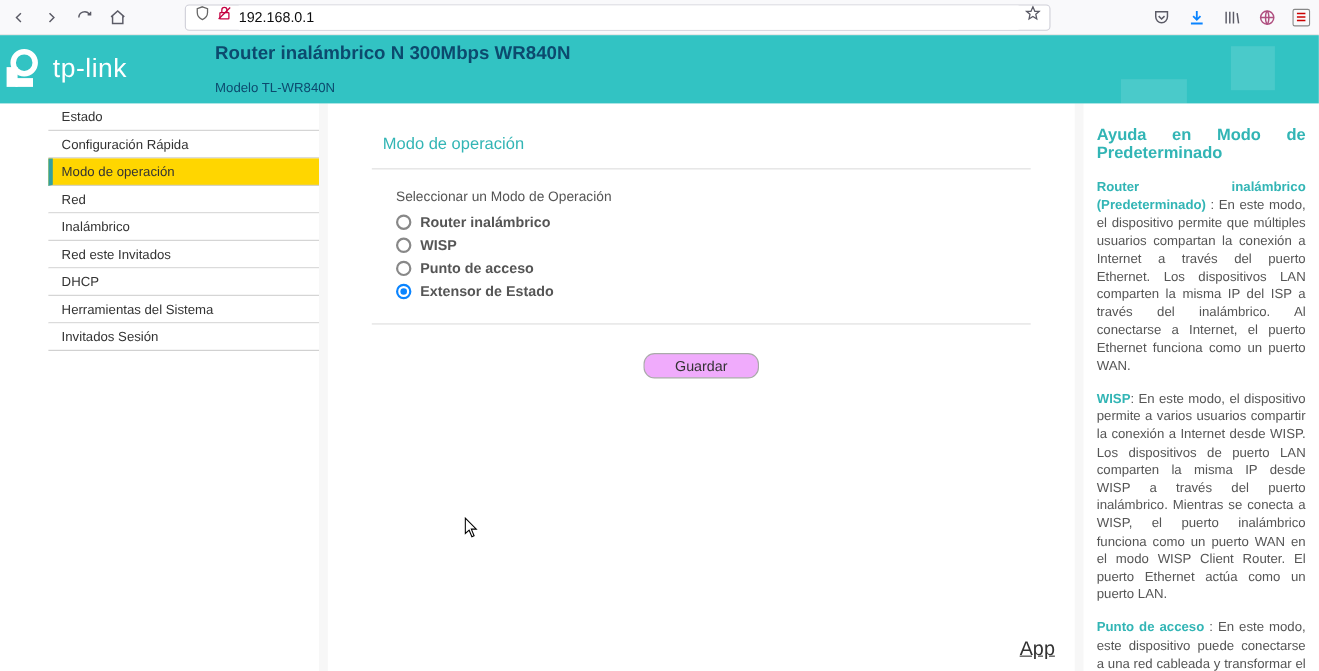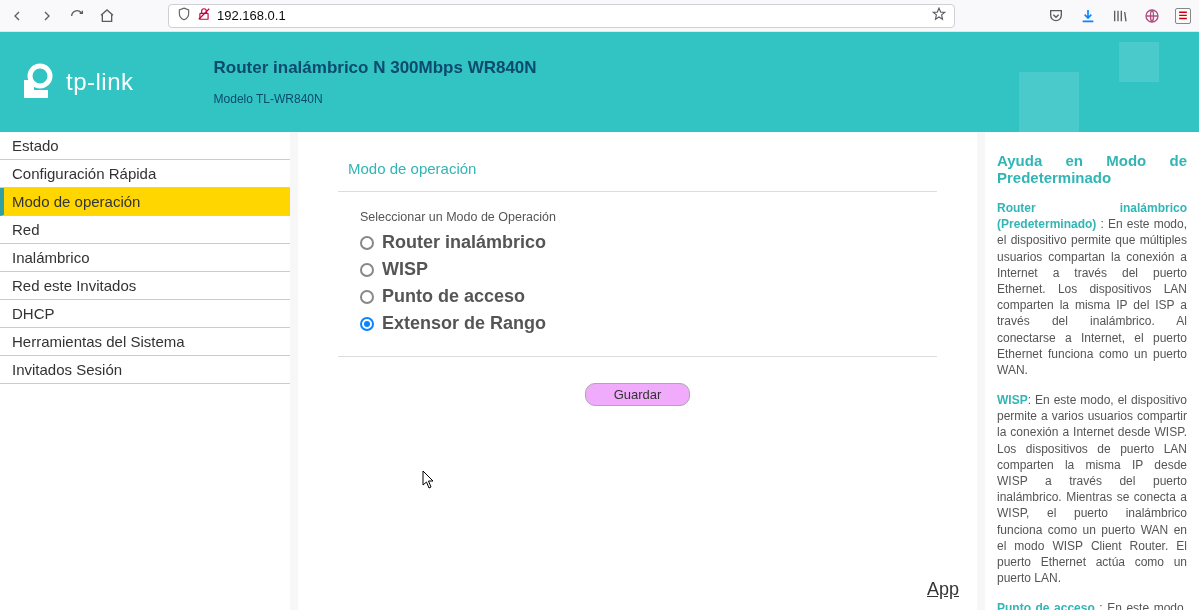--- a/index.html
+++ b/index.html
@@ -1,53 +1,53 @@
 <!DOCTYPE html>
 <html><head>
 <meta charset="utf-8">
 <style>
 * { margin: 0; padding: 0; box-sizing: border-box; }
 body { font-family: Arial, Helvetica, sans-serif; font-size: 13px; background: #f7f7f7; color: #333; }
 
 .browser-toolbar { height: 32px; background: #f9f9fb; border-bottom: 1px solid #e5e5e5; display: flex; align-items: center; padding: 0 8px; gap: 12px; }
 .browser-toolbar .nav-btn { width: 18px; height: 18px; display: flex; align-items: center; justify-content: center; color: #5b5b66; cursor: pointer; }
 .browser-toolbar .nav-btn svg { width: 16px; height: 16px; }
-.addr-bar { flex: 1; display: flex; align-items: center; gap: 6px; background: #ffffff; border: 1px solid #cfcfd8; border-radius: 4px; height: 24px; padding: 0 8px; margin: 0 80px 0 40px; }
+.addr-bar { flex: 1; display: flex; gap: 6px; background: #ffffff; border: 1px solid #cfcfd8; border-radius: 4px; height: 24px; padding: 0 8px; margin: 0 80px 0 40px; }
 .addr-bar .shield { color: #666; }
 .addr-bar .lock { color: #c50041; }
 .addr-bar input { flex: 1; border: none; outline: none; font-size: 13px; color: #0c0c0d; }
 .addr-star { color: #5b5b66; }
 .browser-right { display: flex; align-items: center; gap: 14px; color: #5b5b66; }
 .browser-right .icon { width: 18px; height: 18px; display:flex; align-items:center; justify-content:center; }
 .download-icon { color: #0a84ff; }
 .sq-icon { border: 1px solid #888; border-radius: 2px; width: 16px; height: 16px; display:flex; align-items:center; justify-content:center; font-size:10px; font-weight:bold; }
 
-.header { background: #32c3c3; height: 100px; display: flex; align-items: center; padding-left: 18px; position: relative; overflow:hidden; }
+.header { background: #32c3c3; height: 62px; display: flex; align-items: center; position: relative; overflow:hidden; }
 .header-pattern { position:absolute; right:0; top:0; bottom:0; width:220px; }
 .header-pattern::before, .header-pattern::after { content:""; position:absolute; background: rgba(255,255,255,0.12); }
 .header-pattern::before { width:60px; height:60px; right:120px; top:40px; }
 .header-pattern::after { width:40px; height:40px; right:40px; top:10px; }
 .logo { display:flex; align-items:center; gap:8px; margin-right: 80px; }
 .logo-mark { width: 40px; height: 40px; }
 .logo-text { color: #fff; font-size: 24px; font-weight: 400; letter-spacing: 0.5px; }
 .header-titles { color: #0c4a6e; }
 .header-titles .prod { font-size: 17px; font-weight: bold; }
 .header-titles .model { font-size: 12px; font-weight: normal; margin-top: 14px; }
 
 .body-wrap { display: flex; }
 .sidebar { width: 290px; background: #fff; }
-.sidebar-item { padding: 5px 12px; border-bottom: 1px solid #ccc; cursor: pointer; color: #333; font-size: 15px; background:#fff; }
+.sidebar-item { padding: 5px 12px; border-bottom: 1px solid #ccc; cursor: pointer; color: #333; font-size: 12px; background:#fff;margin-left:44px; }
 .sidebar-item.active { background: #ffd600; border-left: 4px solid #32a0a0; padding-left: 8px; }
 
 .main { flex: 1; background: #fff; margin: 0 8px; padding: 28px 40px; min-height: 560px; }
 .section-title { color: #32b5b5; font-size: 15px; margin-bottom: 14px; padding-left: 10px; }
 hr.sep { border: none; border-top: 1px solid #ddd; margin: 8px 0 18px 0; }
 .form-area { padding-left: 22px; }
 .form-label { color: #555; font-size: 12.5px; margin-bottom: 8px; }
-.radio-row { display:flex; align-items:center; gap:8px; margin: 6px 0; font-size: 18px; font-weight: bold; color: #555; }
+.radio-row { display:flex; align-items:center; gap:8px; margin: 6px 0; font-size: 13px; font-weight: bold; color: #555; }
 .radio-outer { width:14px; height:14px; border:2px solid #888; border-radius:50%; display:inline-flex; align-items:center; justify-content:center; }
 .radio-row.selected .radio-outer { border-color: #0a84ff; }
 .radio-inner { width:6px; height:6px; border-radius:50%; background:#0a84ff; display:none; }
 .radio-row.selected .radio-inner { display:block; }
 .btn-row { text-align:center; margin-top: 26px; }
 .btn-save { border:1px solid #aaa; background:#f0abfc; border-radius: 10px; padding: 3px 28px; font-size:13px; cursor:pointer; display:inline-block; }
 
 .help { width: 214px; background: #fff; padding: 20px 12px 12px 12px; font-size: 12px; color: #555; }
 .help-title { color: #32b5b5; font-size: 15px; font-weight: bold; margin-bottom: 14px; text-align: justify; text-align-last: justify; }
 .help-block { margin-bottom: 14px; text-align: justify; line-height: 1.35; }
@@ -166,21 +166,21 @@
             <span>WISP</span>
           </div>
           <div class="radio-row">
             <span class="radio-outer"></span>
             <span>Punto de acceso</span>
           </div>
           <div class="radio-row selected">
             <span class="radio-outer">
               <span class="radio-inner"></span>
             </span>
-            <span>Extensor de Rango</span>
+            <span>Extensor de Estado</span>
           </div>
         </div>
     </div>
     <hr class="sep" style="margin-top:22px;">
     <div class="btn-row">
       <span class="btn-save">Guardar</span>
     </div>
   </div>
 
   <div class="help">

